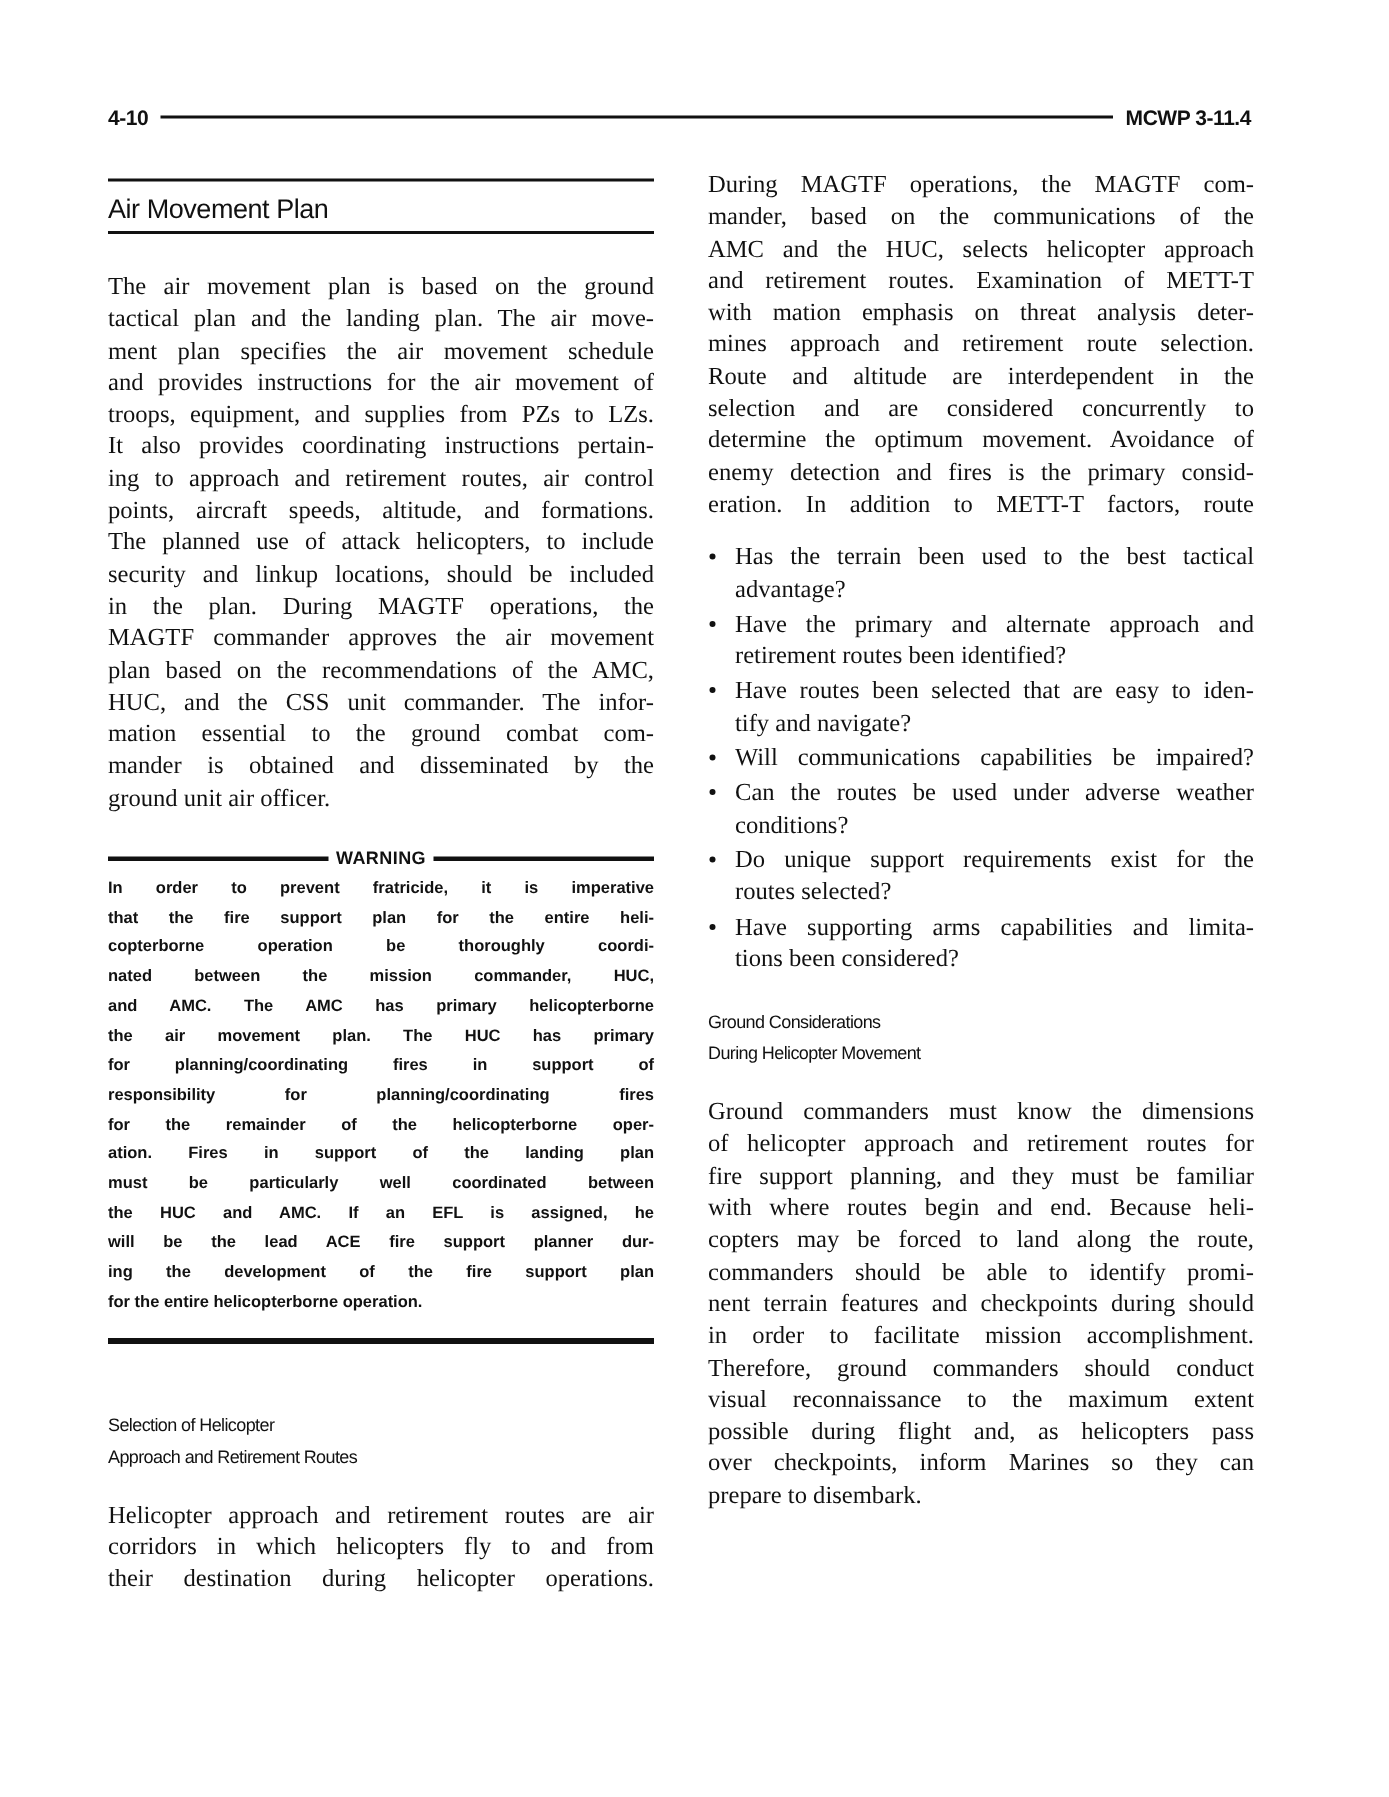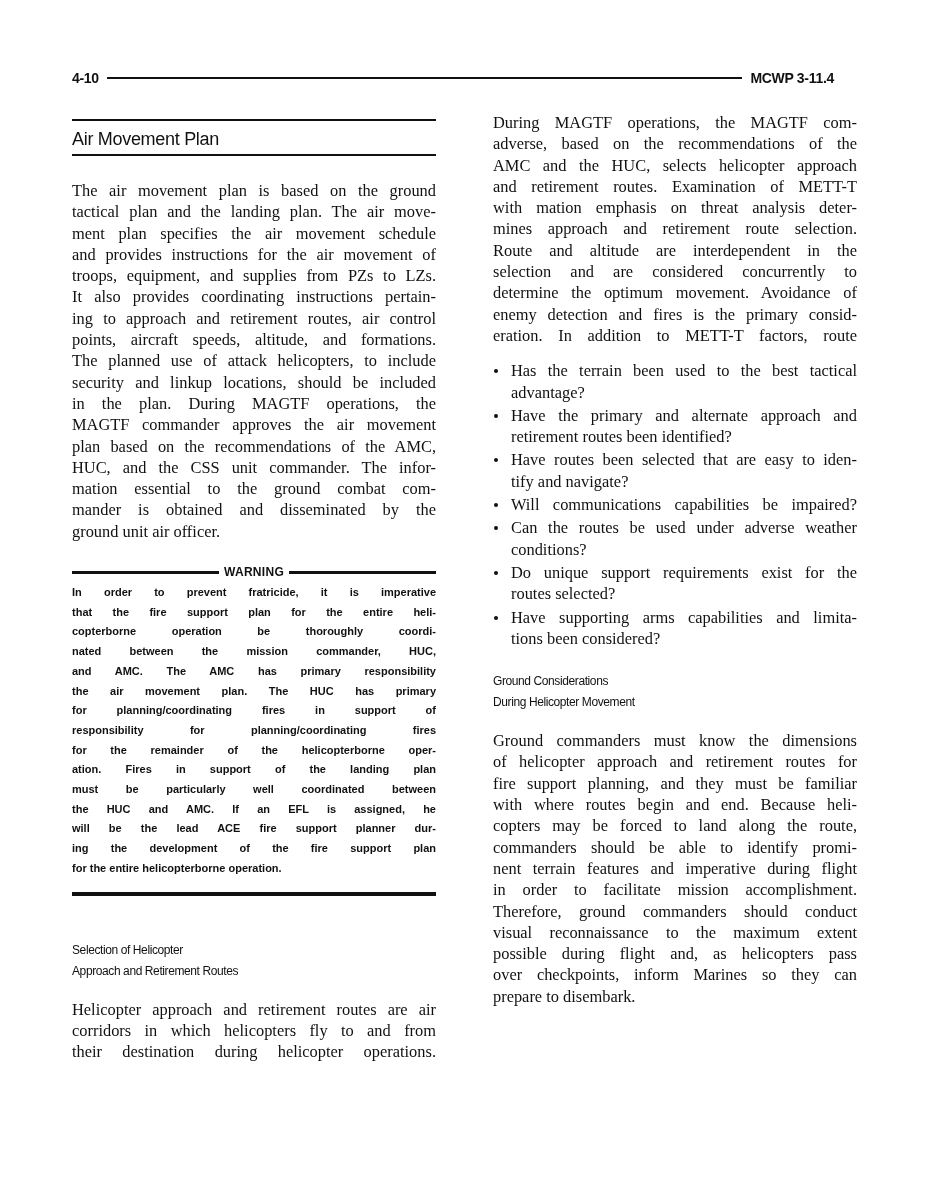--- a/index.html
+++ b/index.html
@@ -2,21 +2,21 @@
 <html><head>
   <meta charset="utf-8">
   <style>
     html, body { margin: 0; padding: 0; background: #ffffff; }
     body { width: 926px; height: 1198px; position: relative; overflow: hidden; color: #111; }
     .header { position: absolute; left: 72px; top: 68px; width: 762px; height: 20px; display: flex; align-items: center; }
     .header .pg { font-family: "Liberation Sans", sans-serif; font-weight: bold; font-size: 14px; letter-spacing: -0.3px; }
     .header .rule { flex: 1; height: 2px; background: #111; margin: 0 8px; }
     .col { position: absolute; top: 112px; width: 364px; }
     .col.left { left: 72px; }
-    .col.right { left: 493px; }
+    .col.right { left: 472px; }
     .serif { font-family: "Liberation Serif", serif; font-size: 16.4px; line-height: 21.3px; }
     .line { display: block; white-space: nowrap; text-align: justify; text-align-last: justify; }
     .line.last { text-align-last: left; }
     .sec-rule-top { height: 2px; background: #111; margin-top: 7px; }
     .sec-title { font-family: "Liberation Sans", sans-serif; font-size: 18px; margin: 6px 0 0 0; height: 24px; line-height: 24px; letter-spacing: -0.3px; }
     .sec-rule-bottom { height: 2px; background: #111; margin-top: 3px; }
     .para1 { margin-top: 24px; }
     .warn-head { margin-top: 21px; display: flex; align-items: center; height: 18px; }
     .warn-head .r { flex: 1; height: 3px; background: #111; }
     .warn-head .t { font-family: Liberation Sans, sans-serif; font-weight: bold; font-size: 12px; padding: 0 5px; letter-spacing: 0.3px; }
@@ -68,21 +68,21 @@
   <div class="warn-head">
     <span class="r"></span>
     <span class="t">WARNING</span>
     <span class="r"></span>
   </div>
   <div class="warn-body">
     <span class="line">In order to prevent fratricide, it is imperative</span>
     <span class="line">that the fire support plan for the entire heli-</span>
     <span class="line">copterborne operation be thoroughly coordi-</span>
     <span class="line">nated between the mission commander, HUC,</span>
-    <span class="line">and AMC. The AMC has primary responsibility</span>
+    <span class="line">and AMC. The AMC has primary helicopterborne</span>
     <span class="line">the air movement plan. The HUC has primary</span>
     <span class="line">for planning/coordinating fires in support of</span>
     <span class="line">responsibility for planning/coordinating fires</span>
     <span class="line">for the remainder of the helicopterborne oper-</span>
     <span class="line">ation. Fires in support of the landing plan</span>
     <span class="line">must be particularly well coordinated between</span>
     <span class="line">the HUC and AMC. If an EFL is assigned, he</span>
     <span class="line">will be the lead ACE fire support planner dur-</span>
     <span class="line">ing the development of the fire support plan</span>
     <span class="line last">for the entire helicopterborne operation.</span>
@@ -96,21 +96,21 @@
   <div class="serif para3">
     <span class="line">Helicopter approach and retirement routes are air</span>
     <span class="line">corridors in which helicopters fly to and from</span>
     <span class="line">their destination during helicopter operations.</span>
   </div>
 </div>
 
 <div class="col right">
   <div class="serif">
     <span class="line">During MAGTF operations, the MAGTF com-</span>
-    <span class="line">adverse, based on the recommendations of the</span>
+    <span class="line">mander, based on the communications of the</span>
     <span class="line">AMC and the HUC, selects helicopter approach</span>
     <span class="line">and retirement routes. Examination of METT-T</span>
     <span class="line">with mation emphasis on threat analysis deter-</span>
     <span class="line">mines approach and retirement route selection.</span>
     <span class="line">Route and altitude are interdependent in the</span>
     <span class="line">selection and are considered concurrently to</span>
     <span class="line">determine the optimum movement. Avoidance of</span>
     <span class="line">enemy detection and fires is the primary consid-</span>
     <span class="line">eration. In addition to METT-T factors, route</span>
   </div>
@@ -156,21 +156,21 @@
     <span class="line last">Ground Considerations</span>
     <span class="line last">During Helicopter Movement</span>
   </div>
   <div class="serif para5">
     <span class="line">Ground commanders must know the dimensions</span>
     <span class="line">of helicopter approach and retirement routes for</span>
     <span class="line">fire support planning, and they must be familiar</span>
     <span class="line">with where routes begin and end. Because heli-</span>
     <span class="line">copters may be forced to land along the route,</span>
     <span class="line">commanders should be able to identify promi-</span>
-    <span class="line">nent terrain features and imperative during flight</span>
+    <span class="line">nent terrain features and checkpoints during should</span>
     <span class="line">in order to facilitate mission accomplishment.</span>
     <span class="line">Therefore, ground commanders should conduct</span>
     <span class="line">visual reconnaissance to the maximum extent</span>
     <span class="line">possible during flight and, as helicopters pass</span>
     <span class="line">over checkpoints, inform Marines so they can</span>
     <span class="line last">prepare to disembark.</span>
   </div>
 </div>
 
 </body></html>

